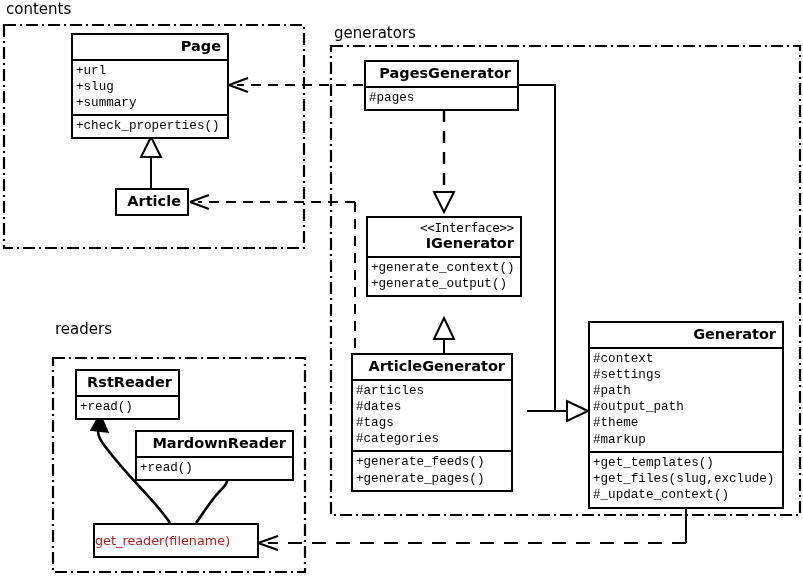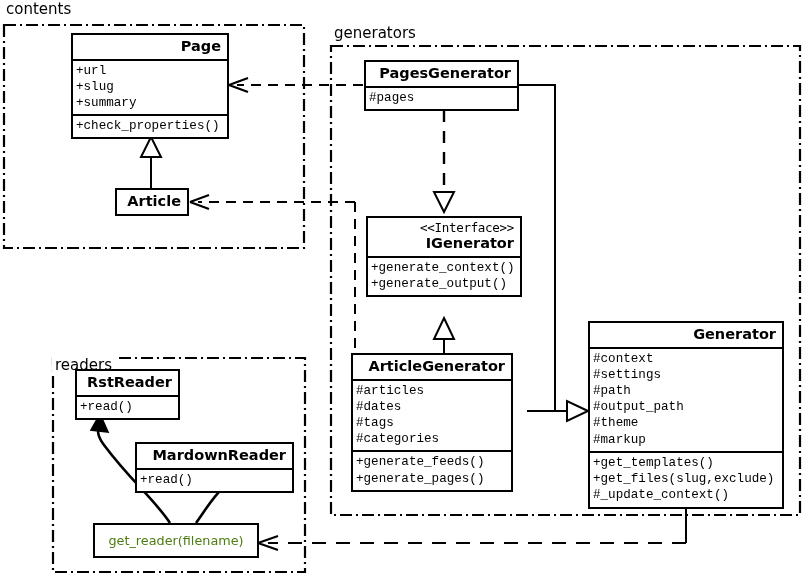--- a/index.html
+++ b/index.html
@@ -59,24 +59,23 @@
   .uml-compartment div { white-space: nowrap; }
 
   
   .func-box {
     position: absolute;
     box-sizing: border-box;
     border: 2px solid #000;
     background: #fff;
     display: flex;
     align-items: center;
-    justify-content: center;
     font-family: "DejaVu Sans", sans-serif;
     font-size: 12.8px;
-    color: #4d7c0f;
+    color: #b91c1c;
     z-index: 5;
   }
   .package-label {
     position: absolute;
     font-family: "DejaVu Sans", sans-serif;
     font-size: 15px;
     color: #000;
     background: #fff;
     z-index: 2;
     white-space: nowrap;
@@ -149,21 +148,21 @@
       <path d="M 196,523 C 210,503 214,496 222,489 C 228,483 229,478 227,470" fill="none" stroke="#000" stroke-width="2.6"></path>
       <polygon points="225,460 234,478 217,477" fill="#000" stroke="#000" stroke-width="1.6"></polygon>
     </g>
 
   </svg>
 
   <div class="package-label" style="left:3px; top:0px; padding:0 3px;">contents</div>
 
   <div class="package-label" style="left:331px; top:24px; padding:0 3px;">generators</div>
 
-  <div class="package-label" style="left:52px; top:356px; padding:0 3px;">readers</div>
+  <div class="package-label" style="left:52px; top:320px; padding:0 3px;">readers</div>
 
   <div class="uml-class" style="left:71px; top:33px; width:158px;">
     <div class="uml-name">Page</div>
     <div class="uml-compartment">
       <div>+url</div>
       <div>+slug</div>
       <div>+summary</div>
     </div>
     <div class="uml-compartment">
       <div>+check_properties()</div>
@@ -223,21 +222,21 @@
     </div>
   </div>
 
   <div class="uml-class" style="left:75px; top:369px; width:105px;">
     <div class="uml-name">RstReader</div>
     <div class="uml-compartment">
       <div>+read()</div>
     </div>
   </div>
 
-  <div class="uml-class" style="left:135px; top:430px; width:159px;margin-top:12px;">
+  <div class="uml-class" style="left:135px; top:430px; width:159px;">
     <div class="uml-name">MardownReader</div>
     <div class="uml-compartment">
       <div>+read()</div>
     </div>
   </div>
 
   <div class="func-box" style="left:93px; top:523px; width:166px; height:35px;">
     <span>get_reader(filename)</span>
   </div>
 

